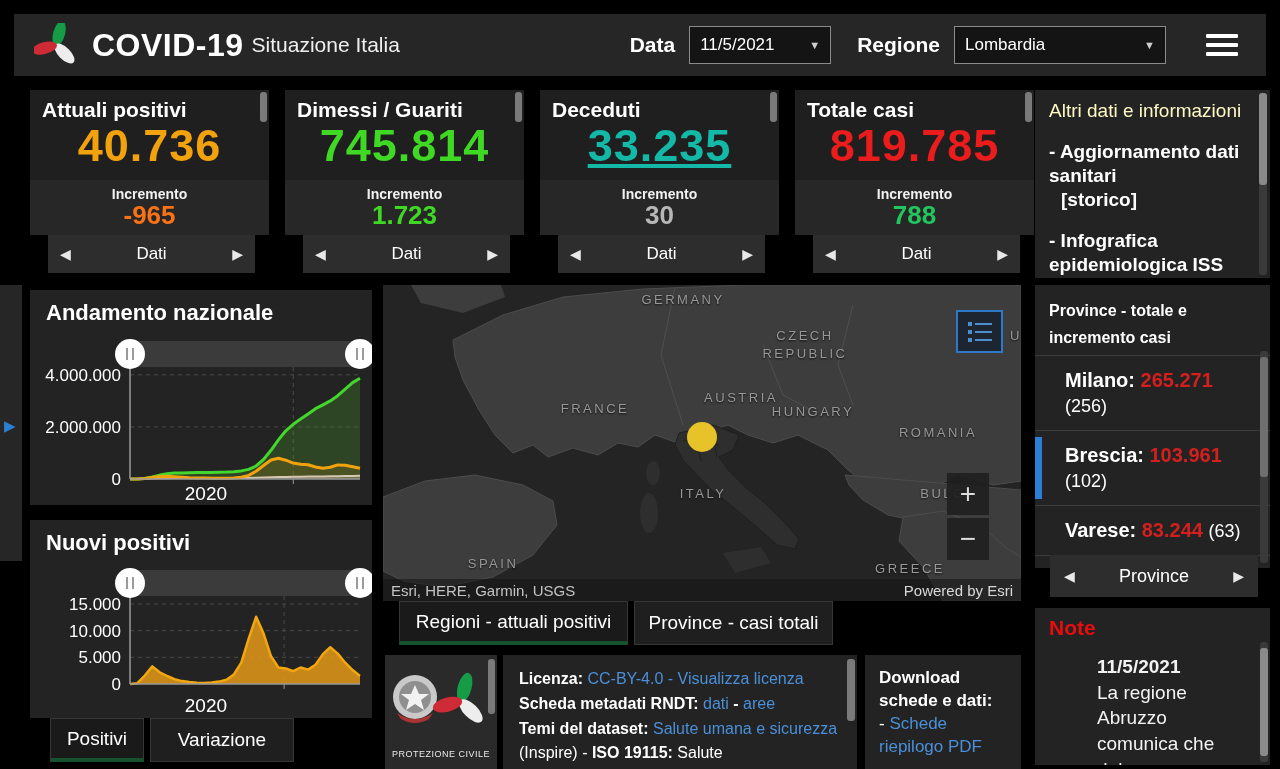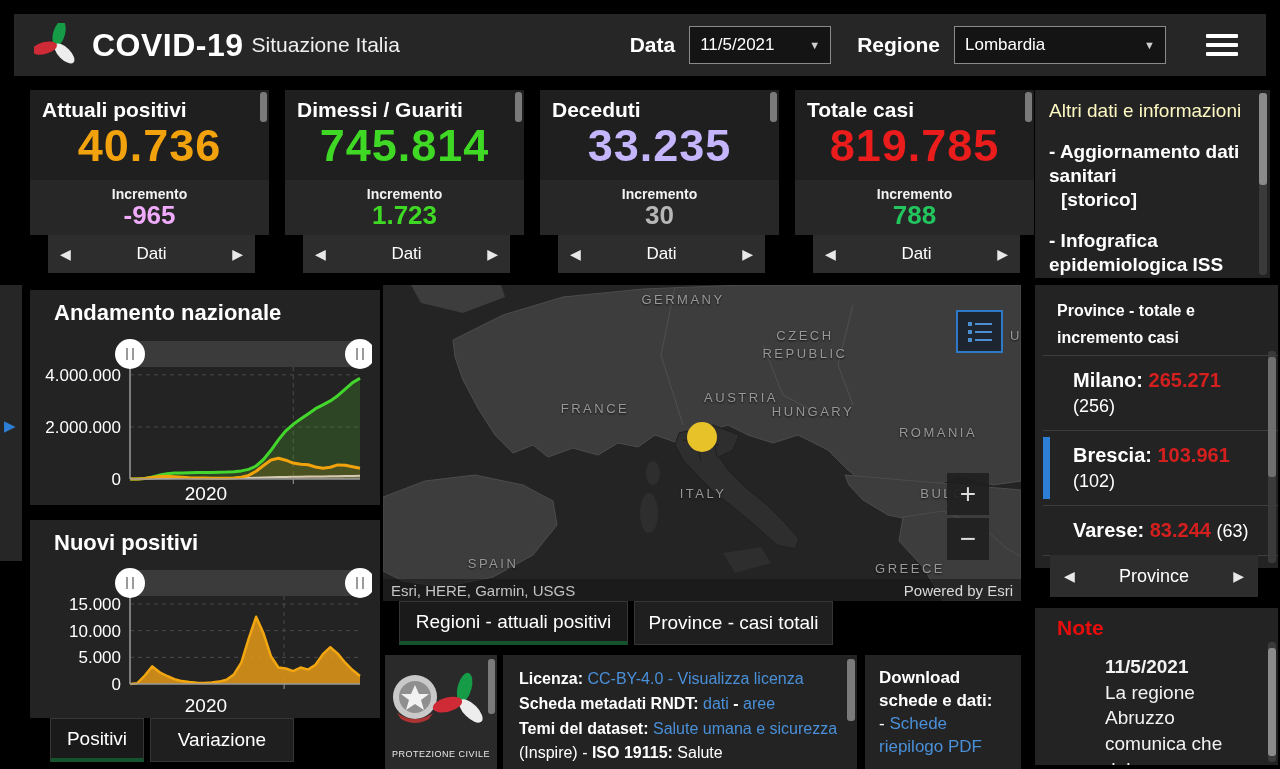--- a/index.html
+++ b/index.html
@@ -1,19 +1,19 @@
 <!DOCTYPE html>
 <html><head>
 <meta charset="utf-8">
 <style>
   html,body{margin:0;padding:0;background:#000;}
   body{width:1280px;height:769px;position:relative;overflow:hidden;
        font-family:"Liberation Sans","DejaVu Sans",sans-serif;color:#fff;}
   .abs{position:absolute;}
-  .panel{background:#232323;padding-left:8px;}
+  .panel{background:#232323;}
 
   
   #header{left:14px;top:14px;width:1252px;height:62px;background:#262626;display:flex;align-items:center;}
   #logo-svg{margin-left:20px;}
   #app-title{font-size:32px;font-weight:bold;margin-left:14px;letter-spacing:.5px;}
   #app-subtitle{font-size:21px;font-weight:normal;color:#efefef;margin-left:8px;}
   .hdr-label{font-size:21px;font-weight:bold;}
   .select{height:36px;border:1px solid #8a8a8a;background:#141414;display:flex;align-items:center;
           justify-content:space-between;padding:0 10px;font-size:17px;color:#fff;cursor:pointer;}
   .select .arr{color:#cfcfcf;font-size:11px;margin-left:10px;}
@@ -136,21 +136,21 @@
 
 <section id="stat-cards" class="abs">
   <div class="stat-card">
     <div class="card-main">
       <div class="card-title">Attuali positivi</div>
       <div class="card-value" style="color: rgb(242, 162, 13);">40.736</div>
       <div class="vthumb" style="right:2px;top:2px;width:7px;height:30px;"></div>
     </div>
     <div class="card-inc">
       <div class="inc-label">Incremento</div>
-      <div class="inc-value" style="color: #f0abfc;">-965</div>
+      <div class="inc-value" style="color: #f97316;">-965</div>
     </div>
     <div class="card-nav">
       <span class="nav-arrow">◀</span>
       <span class="nav-label">Dati</span>
       <span class="nav-arrow">▶</span>
     </div>
   </div>
 
   <div class="stat-card">
     <div class="card-main">
@@ -165,21 +165,21 @@
     <div class="card-nav">
       <span class="nav-arrow">◀</span>
       <span class="nav-label">Dati</span>
       <span class="nav-arrow">▶</span>
     </div>
   </div>
 
   <div class="stat-card">
     <div class="card-main">
       <div class="card-title">Deceduti</div>
-      <div class="card-value" style="color: #c4b5fd;">33.235</div>
+      <div class="card-value" style="color: #14b8a6; text-decoration: underline;">33.235</div>
       <div class="vthumb" style="right:2px;top:2px;width:7px;height:30px;"></div>
     </div>
     <div class="card-inc">
       <div class="inc-label">Incremento</div>
       <div class="inc-value" style="color: rgb(183, 183, 183);">30</div>
     </div>
     <div class="card-nav">
       <span class="nav-arrow">◀</span>
       <span class="nav-label">Dati</span>
       <span class="nav-arrow">▶</span>

